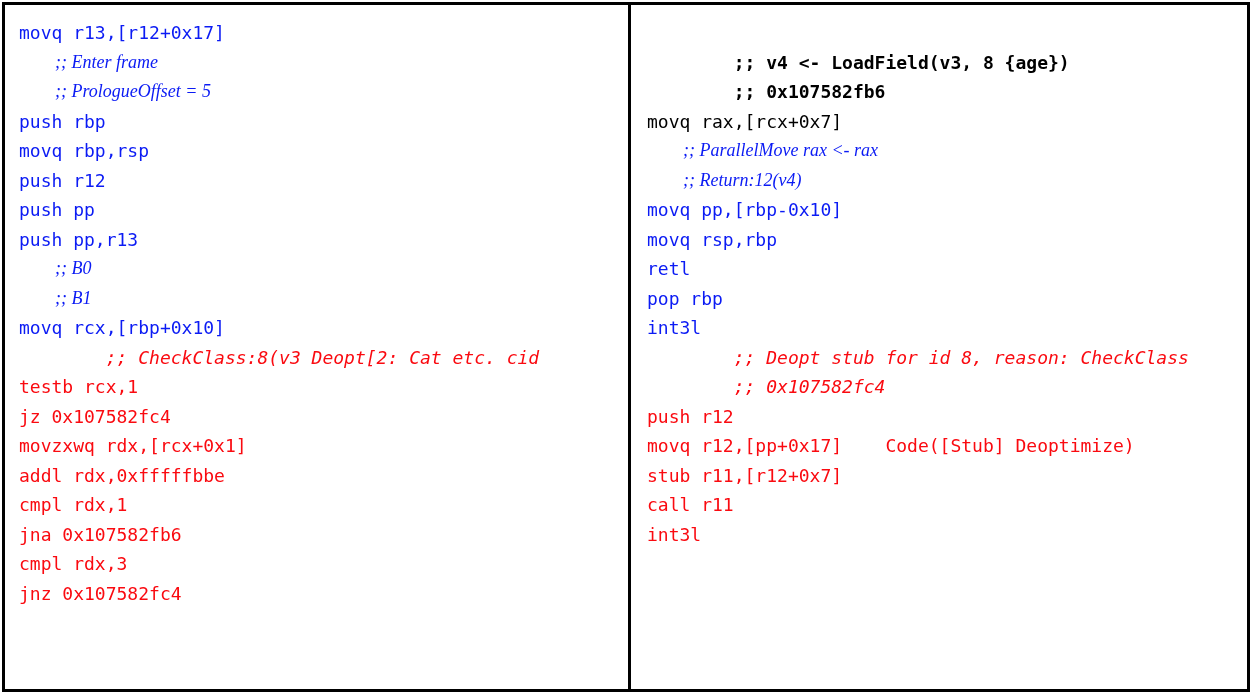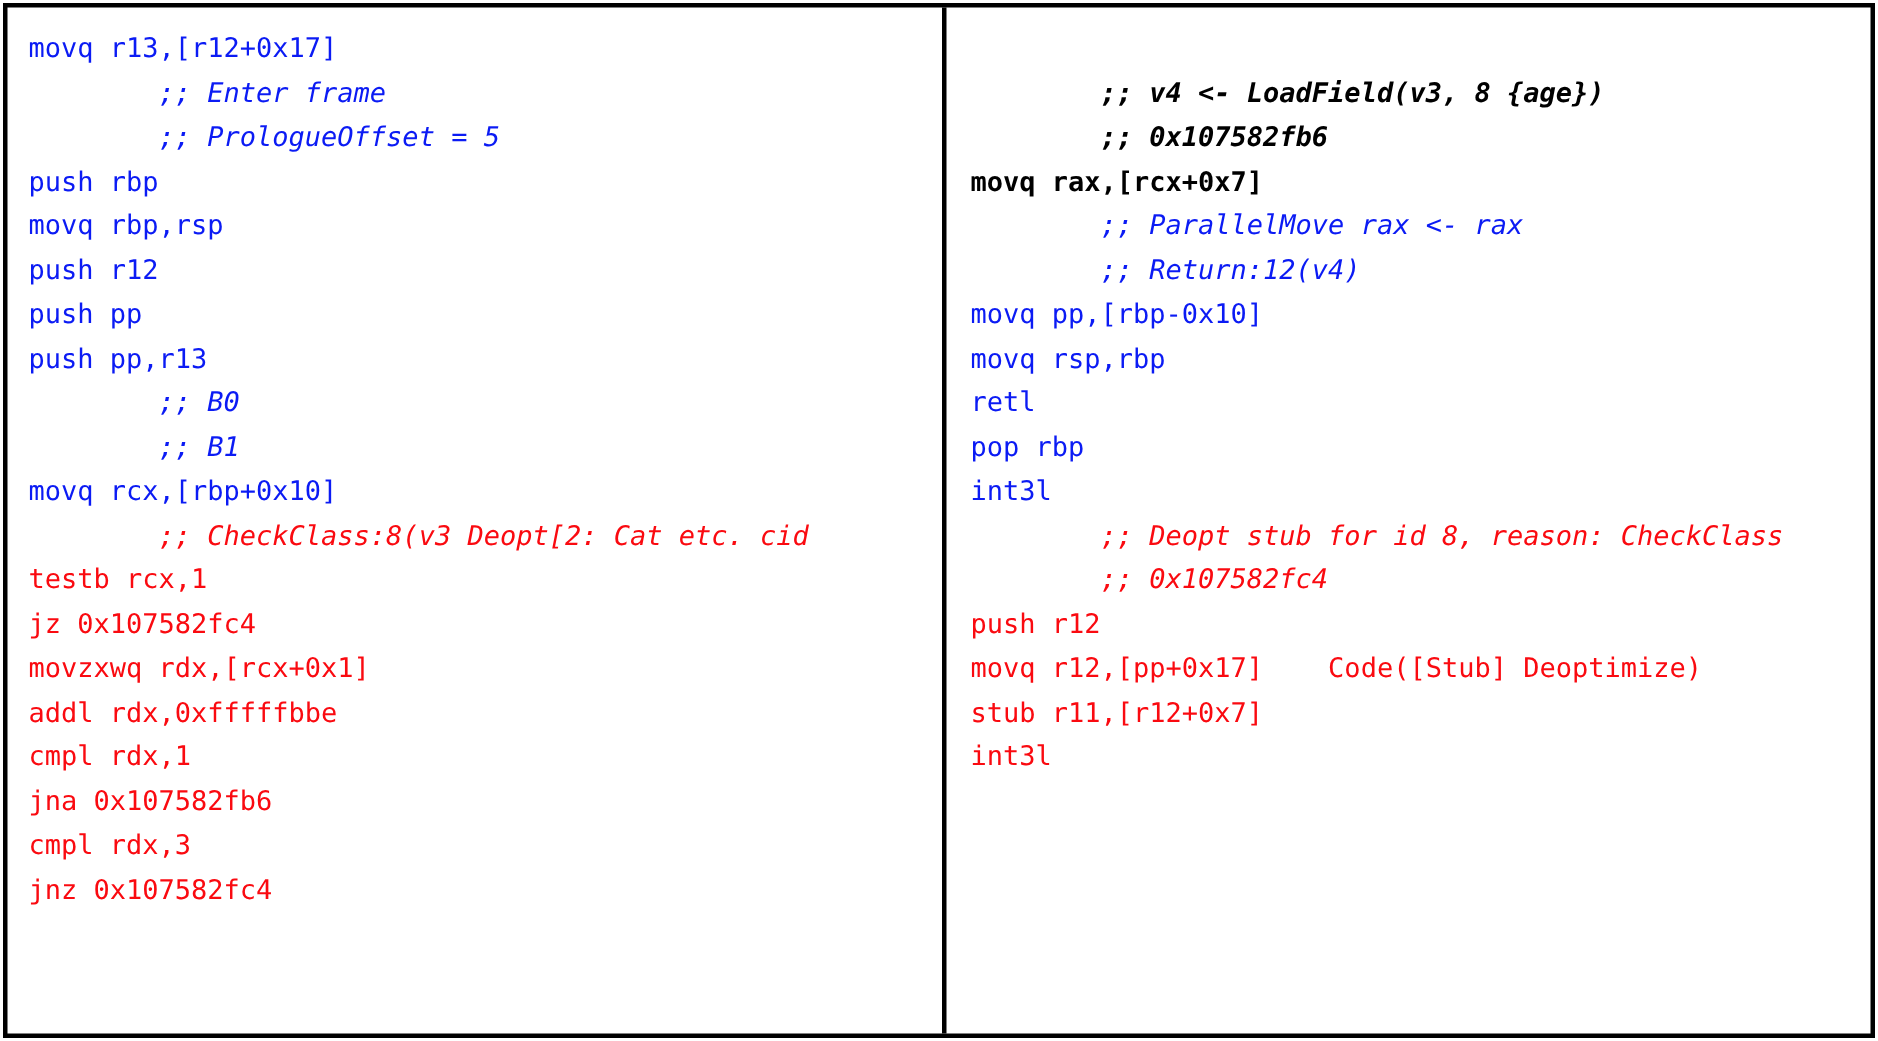--- a/index.html
+++ b/index.html
@@ -42,25 +42,25 @@
     padding-left: 16px;
   }
   .line {
     font-family: "DejaVu Sans Mono", "Liberation Mono", monospace;
     font-size: 18px;
     line-height: 29.5px;
     white-space: pre;
     color: var(--blue, #0b1bf4);
   }
   .line.blue            { color: var(--blue, #0b1bf4); }
-  .line.blue-comment    { color: var(--blue, #0b1bf4); font-style: italic; }
+  .line.blue-comment    { color: var(--blue, #0b1bf4); font-style: italic; font-family: Liberation Serif, serif; }
   .line.red             { color: var(--red, #fa0a10); }
   .line.red-comment     { color: var(--red, #fa0a10); font-style: italic; }
-  .line.black-bold      { color: var(--black, #000000); font-weight: bold; }
-  .line.black-bold-comment { color: var(--black, #000000); font-weight: bold; font-style: italic; }
+  .line.black-bold      { color: var(--black, #000000); font-weight: normal; }
+  .line.black-bold-comment { color: var(--black, #000000); font-weight: bold; }
   .line.blank           { color: transparent; }
 </style>
 </head>
 <body>
 
 <div class="slide">
   <div class="frame">
     <div class="panel left">
         <div class="line blue">movq r13,[r12+0x17]</div>
         <div class="line blue-comment">        ;; Enter frame</div>
@@ -93,16 +93,17 @@
         <div class="line blue">movq pp,[rbp-0x10]</div>
         <div class="line blue">movq rsp,rbp</div>
         <div class="line blue">retl</div>
         <div class="line blue">pop rbp</div>
         <div class="line blue">int3l</div>
         <div class="line red-comment">        ;; Deopt stub for id 8, reason: CheckClass</div>
         <div class="line red-comment">        ;; 0x107582fc4</div>
         <div class="line red">push r12</div>
         <div class="line red">movq r12,[pp+0x17]    Code([Stub] Deoptimize)</div>
         <div class="line red">stub r11,[r12+0x7]</div>
+        <div class="line red">call r11</div>
         <div class="line red">int3l</div>
       </div>
   </div>
 </div>
 
 </body></html>

